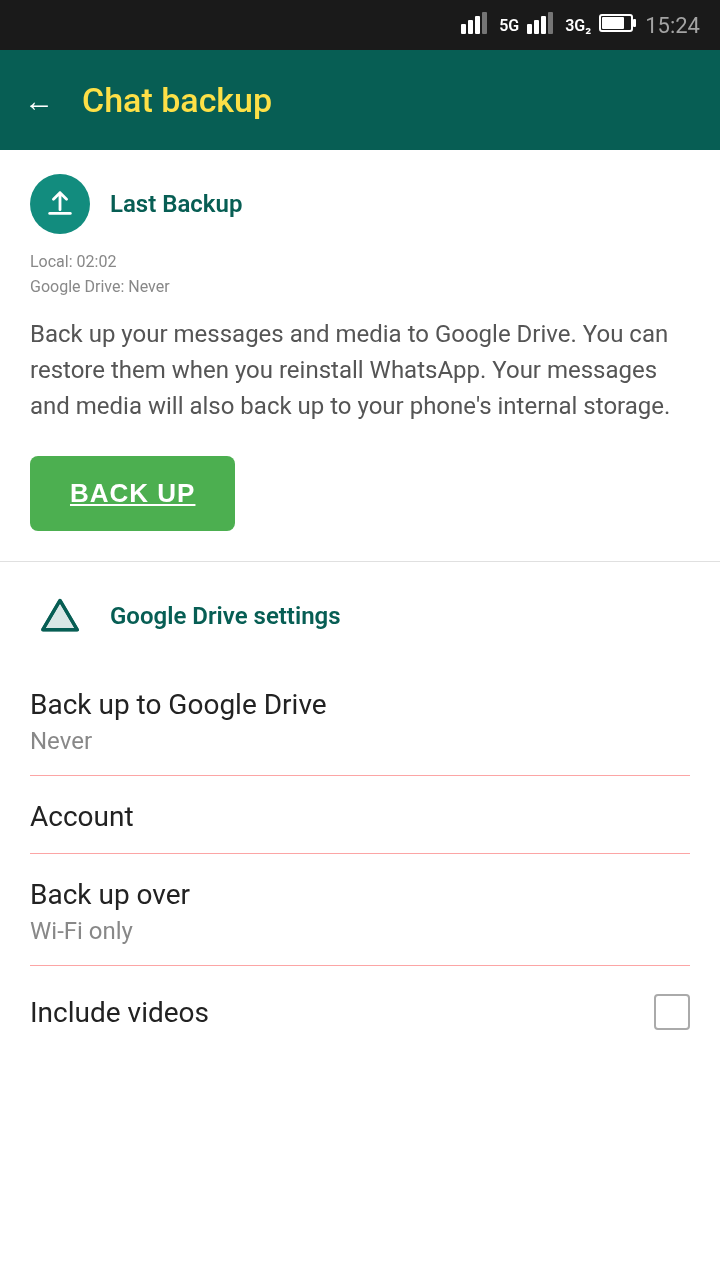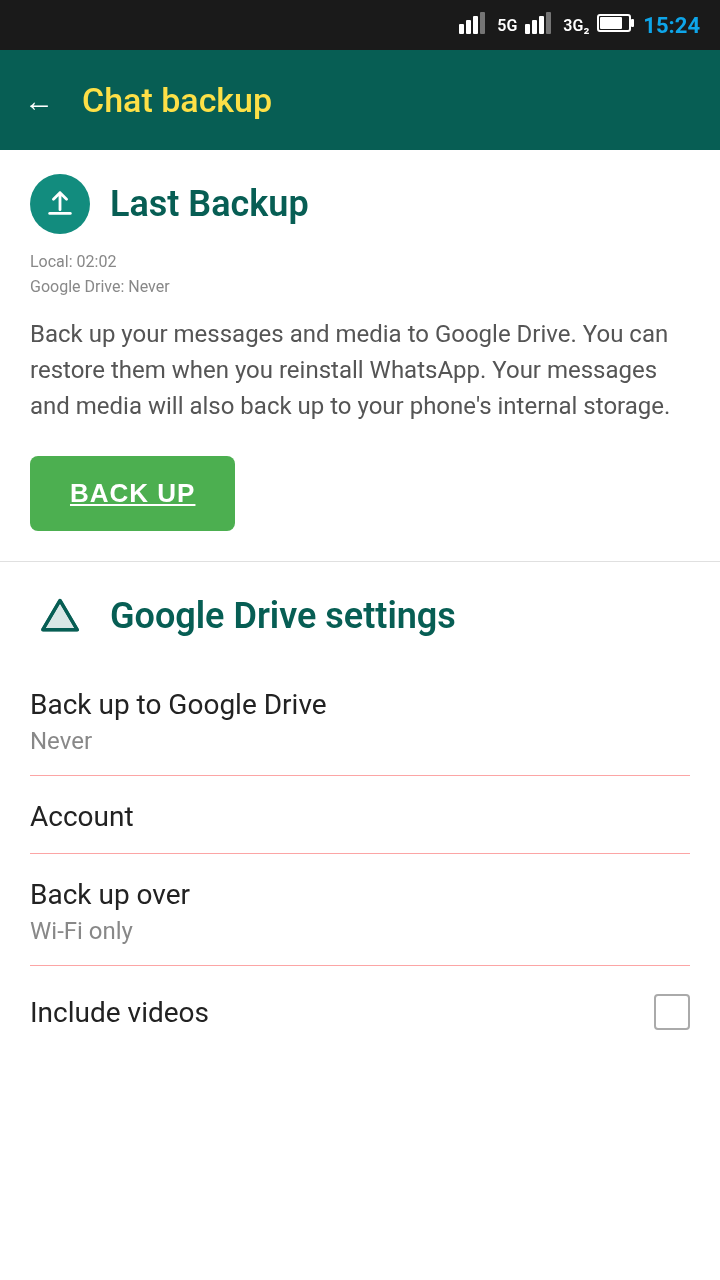--- a/index.html
+++ b/index.html
@@ -20,23 +20,23 @@
       width: 720px;
       height: 50px;
       background: #1a1a1a;
       display: flex;
       align-items: center;
       justify-content: flex-end;
       padding: 0 20px;
       gap: 8px;
     }
     .status-bar-time {
-      color: #0ea5e9;
+      color: #a3a3a3;
       font-size: 22px;
-      font-weight: 700;
+      font-weight: 400;
     }
     .status-icons {
       display: flex;
       align-items: center;
       gap: 8px;
     }
     .signal-icon {
       color: #ffffff;
       font-size: 16px;
     }
@@ -97,21 +97,21 @@
     .section-icon-drive {
       width: 60px;
       height: 60px;
       display: flex;
       align-items: center;
       justify-content: center;
       flex-shrink: 0;
     }
 
     .section-title {
-      font-size: 36px;
+      font-size: 24px;
       font-weight: 600;
       color: #075e54;
     }
 
     .section-subtitle {
       font-size: 16px;
       color: #888888;
       margin-top: 4px;
     }
 

